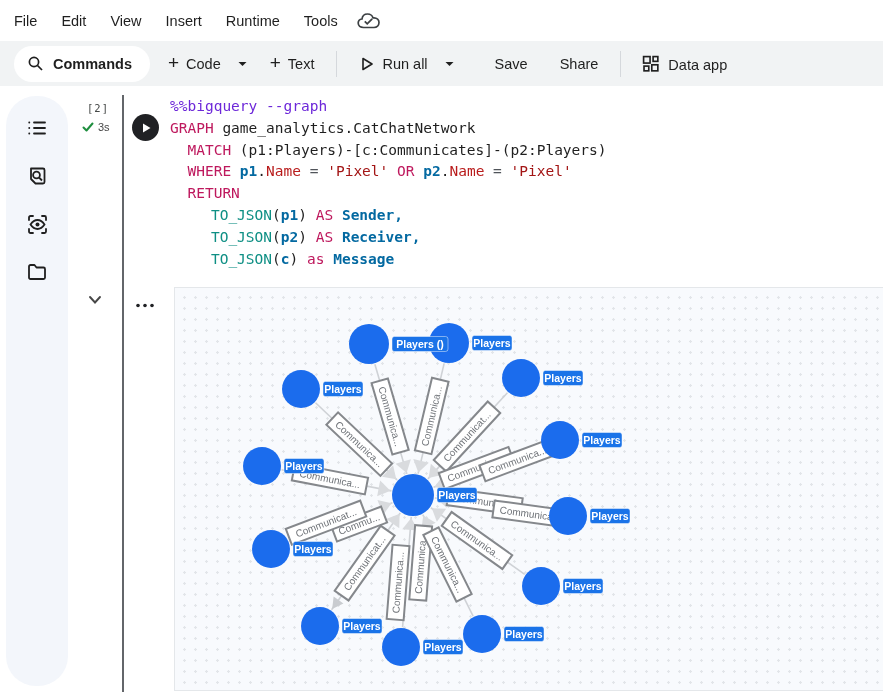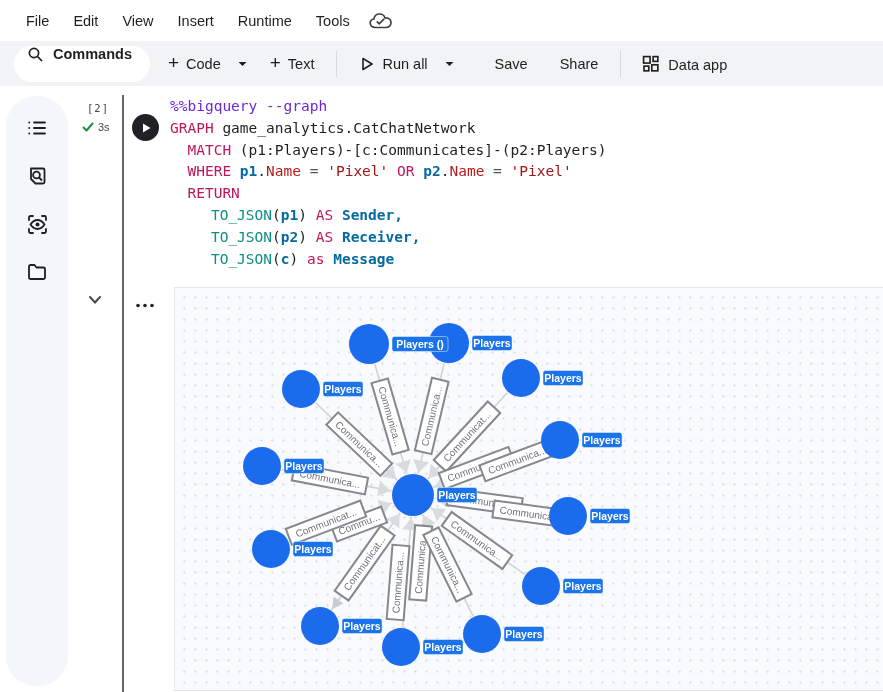--- a/index.html
+++ b/index.html
@@ -1,26 +1,26 @@
 <!DOCTYPE html>
 <html><head>
 <meta charset="utf-8">
 <style>
   * { margin:0; padding:0; box-sizing:border-box; }
   html,body { width:883px; height:692px; overflow:hidden; background:#fff;
     font-family:"Liberation Sans", sans-serif; color:#1f1f1f; }
 
   
-  .menubar{ height:41px; display:flex; align-items:center; padding-left:26px; gap:24px; background:#fff; }
+  .menubar{ height:41px; display:flex; align-items:center; padding-left:14px; gap:24px; background:#fff; }
   .menu-item{ font-size:14.5px; color:#1f1f1f; cursor:default; }
   .cloud-ic{ margin-left:-6px; display:flex; align-items:center; }
 
   
   .toolbar{ height:45px; background:#f1f3f4; display:flex; align-items:center; padding-left:14px; }
-  .cmd-pill{ background:#fff; border-radius:19px; height:36px; display:flex; 
+  .cmd-pill{ background:#fff; border-radius:19px; height:36px; display:flex; align-items:center;
     gap:9px; padding:0 18px 0 13px; font-size:14.5px; font-weight:600; color:#1f1f1f; }
   .tbtn{ display:flex; align-items:center; gap:7px; padding:0 10px; font-size:14.5px; color:#1f1f1f; height:36px; }
   .plus{ font-size:19px; font-weight:400; line-height:1; margin-top:-2px; }
   .caret-btn{ padding:0 6px; height:36px; display:flex; align-items:center; }
   .tdivider{ width:1px; height:26px; background:#d5d8dc; margin:0 12px; }
   .tbtn.save{ margin-left:24px; }
   .tbtn.sched, .tbtn.share{ margin-left:12px; }
   .dataapp{ display:flex; align-items:flex-end; gap:8px; font-size:14.5px; padding:0 8px; }
 
   

